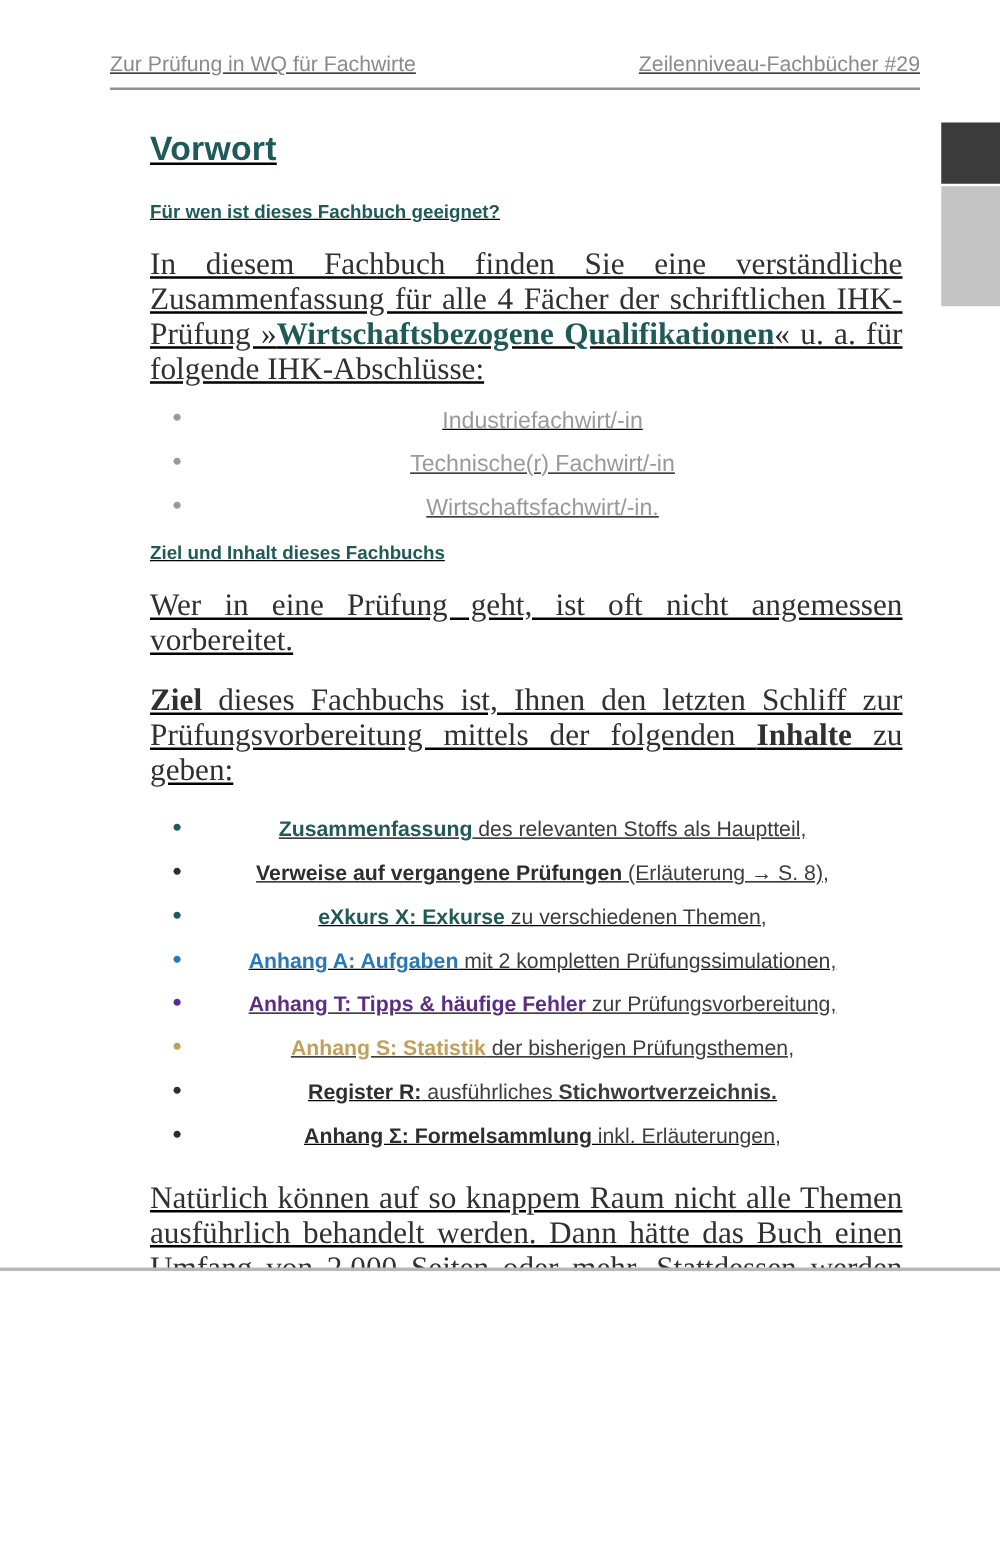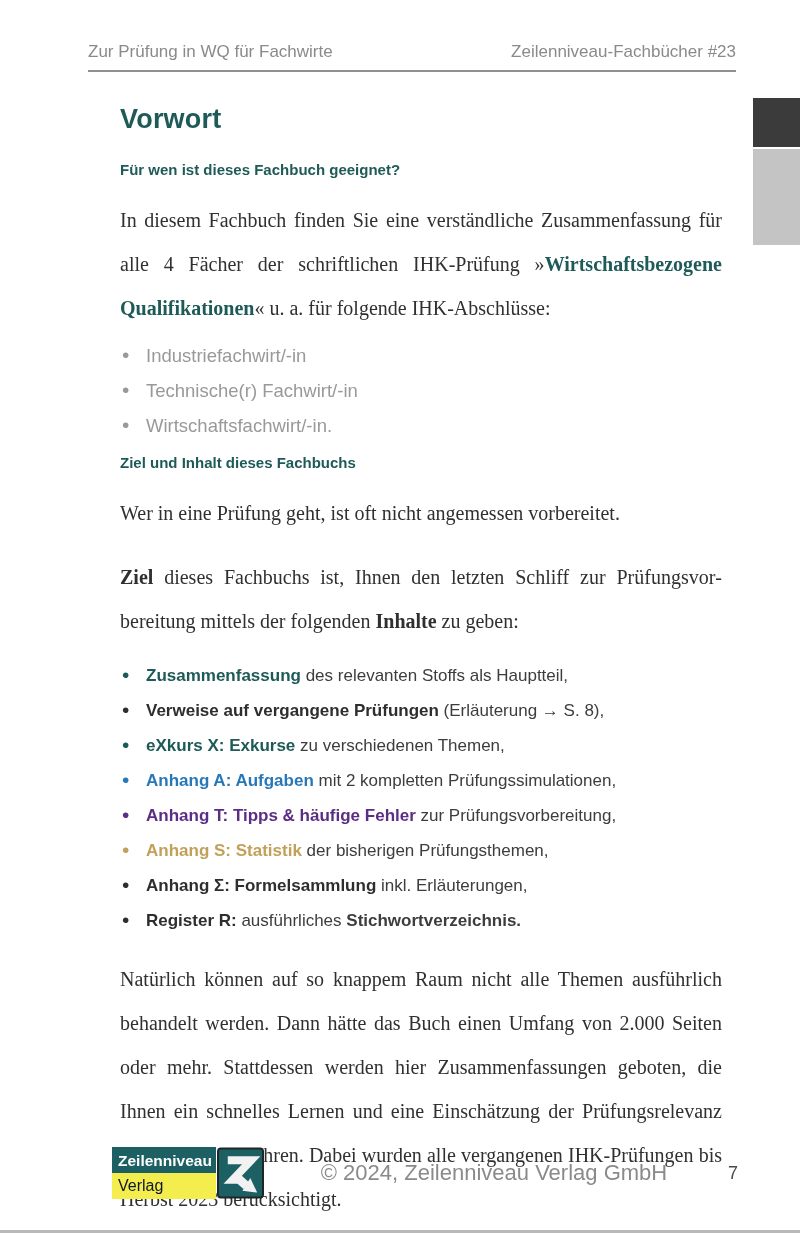--- a/index.html
+++ b/index.html
@@ -1,21 +1,22 @@
 <!DOCTYPE html>
 <html lang="de" style="--teal: #1e5a58; --blue: #2878b8; --green: #2e8050; --purple: #5b2d84; --gold: #c2a05a; --gray_text: #999999; --header_gray: #8a8a8a; --tab_dark: #3b3b3b; --tab_light: #c4c4c4; --logo_teal: #1d6064; --logo_yellow: #f3ee4e;"><head>
 <meta charset="utf-8">
 <style>
   html,body{margin:0;padding:0;background:#fff;}
   .page{
     position:relative;
-    width:800px;height:1233px;
+    width:800px;height:1017px;
     background:#ffffff;
     overflow:hidden;
     font-family:"Liberation Sans",sans-serif;
+    text-decoration:underline;
   }
   
   .tab{position:absolute;right:0;width:47px;}
   .tab-dark{top:98px;height:49px;background:var(--tab_dark);}
   .tab-light{top:149px;height:96px;background:var(--tab_light);}
   .scan-edge{position:absolute;left:0;right:0;bottom:0;height:3px;background:#b9b9b9;}
 
   
   .running-head{
     margin:42px 64px 0 88px;
@@ -32,28 +33,28 @@
     margin:32px 0 0 0;
     font-size:27px;font-weight:700;color:var(--teal);
     letter-spacing:.2px;
   }
   h2.section{
     margin:26px 0 0 0;
     font-size:15px;font-weight:700;color:var(--teal);
   }
   p.serif{
     font-family:"Liberation Serif",serif;
-    font-size:20px;line-height:44px;color:#303030;
+    font-size:25px;line-height:28px;color:#303030;
     text-align:justify;hyphens:manual;
     margin:20px 0 0 0;
   }
   p.serif .hl{color:var(--teal);font-weight:700;}
   p.serif b{font-weight:700;}
 
-  ul{list-style:none;margin:0;padding:0;}
+  ul{list-style:none;margin:16px;padding:0;text-align:center;}
   ul li{position:relative;padding-left:26px;}
   ul li::before{content:"\2022";position:absolute;left:2px;top:-1px;font-size:21px;}
 
   .degrees{margin-top:16px;}
   .degrees li{
     font-size:18.5px;color:var(--gray_text);
     margin-bottom:15px;line-height:20px;font-weight:500;
   }
   .degrees li::before{color:var(--gray_text);}
 
@@ -99,21 +100,21 @@
 <body>
 
 <div class="page">
 
   <div class="tab tab-dark"></div>
   <div class="tab tab-light"></div>
   <div class="scan-edge"></div>
 
   <div class="running-head">
     <span>Zur Prüfung in WQ für Fachwirte</span>
-    <span>Zeilenniveau-Fachbücher #23</span>
+    <span>Zeilenniveau-Fachbücher #29</span>
   </div>
 
   <div class="content">
 
     <h1 class="title">Vorwort</h1>
 
     <h2 class="section">Für wen ist dieses Fachbuch geeignet?</h2>
 
     <p class="serif"><span>In diesem Fachbuch finden Sie eine verständliche Zusammenfassung für alle 4 Fächer der schriftlichen IHK-Prüfung »</span><span class="hl">Wirtschaftsbezogene Qualifikationen</span><span>« u. a. für folgende IHK-Abschlüsse:</span></p>
 
@@ -129,22 +130,22 @@
 
     <p class="serif"><b>Ziel</b><span> dieses Fachbuchs ist, Ihnen den letzten Schliff zur Prüfungsvor­bereitung mittels der folgenden </span><b>Inhalte</b><span> zu geben:</span></p>
 
     <ul class="goals">
       <li class="c-teal"><span class="lbl">Zusammenfassung</span><span> des relevanten Stoffs als Hauptteil,</span></li>
       <li class="c-black"><span class="lbl">Verweise auf vergangene Prüfungen</span><span> (Erläuterung → S. 8),</span></li>
       <li class="c-teal"><span class="lbl">eXkurs X: Exkurse</span><span> zu verschiedenen Themen,</span></li>
       <li class="c-blue"><span class="lbl">Anhang A: Aufgaben</span><span> mit 2 kompletten Prüfungssimulationen,</span></li>
       <li class="c-purple"><span class="lbl">Anhang T: Tipps &amp; häufige Fehler</span><span> zur Prüfungsvorbereitung,</span></li>
       <li class="c-gold"><span class="lbl">Anhang S: Statistik</span><span> der bisherigen Prüfungsthemen,</span></li>
+      <li class="c-black"><span class="lbl">Register R:</span><span> ausführliches </span><span class="tail">Stichwortverzeichnis.</span></li>
       <li class="c-black"><span class="lbl">Anhang Σ: Formelsammlung</span><span> inkl. Erläuterungen,</span></li>
-      <li class="c-black"><span class="lbl">Register R:</span><span> ausführliches </span><span class="tail">Stichwortverzeichnis.</span></li>
     </ul>
 
     <p class="serif" style="margin-top:26px;">Natürlich können auf so knappem Raum nicht alle Themen ausführlich behandelt werden. Dann hätte das Buch einen Umfang von 2.000 Seiten oder mehr. Stattdessen werden hier Zusammenfassungen geboten, die Ihnen ein schnelles Lernen und eine Einschätzung der Prüfungsrele­vanz der Themen gewähren. Dabei wurden alle vergangenen IHK-Prü­fungen bis Herbst 2023 berücksichtigt.</p>
 
   </div>
 
   <div class="footer">
     <div class="logo">
       <div class="logo-text">
         <span class="logo-row1">Zeilenniveau</span>

